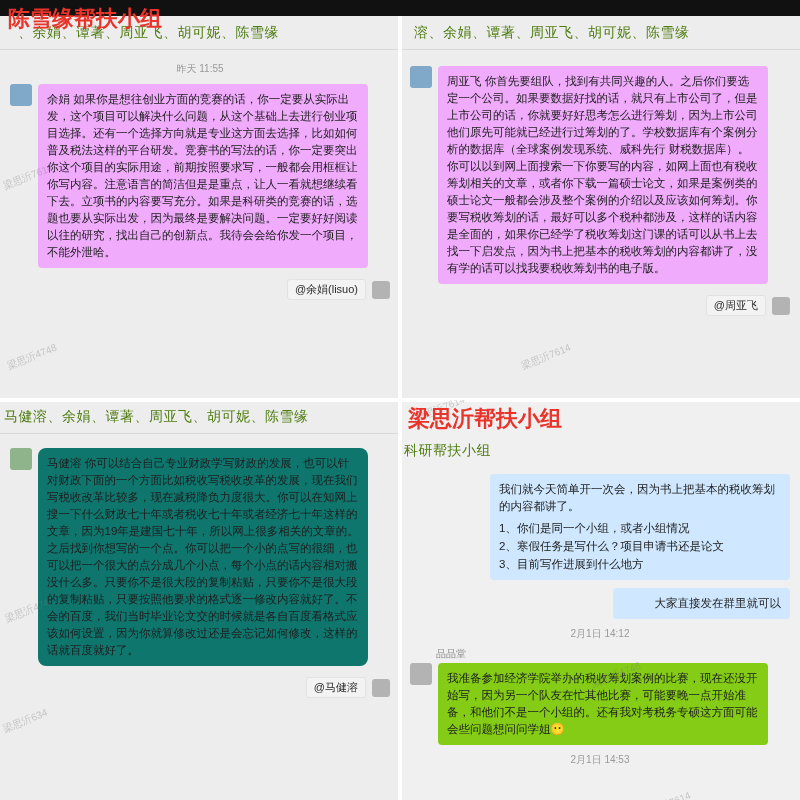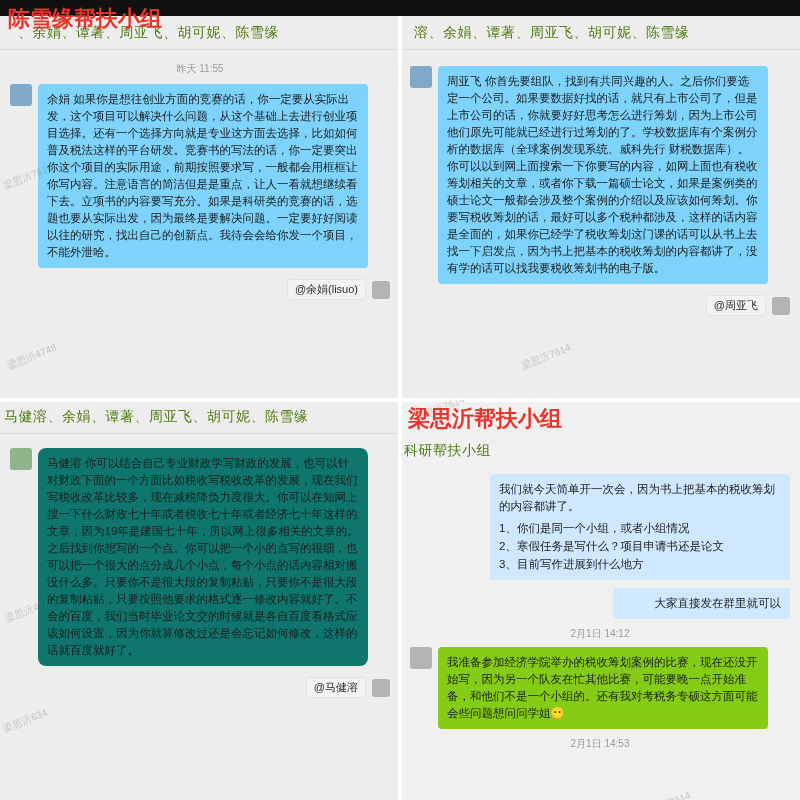--- a/index.html
+++ b/index.html
@@ -86,21 +86,21 @@
     line-height: 17px;
     color: #1d1d1d;
     word-break: break-all;
     box-sizing: border-box;
   }
   .bubble.in {
     background: #0f766e;
     border-radius: 8px;
   }
   .bubble.out {
-    background: #7dd3fc;
+    background: #f0abfc;
   }
   .bubble.grey {
     background: #84cc16;
   }
   .bubble.out2 {
     background: #cfe8ff;
   }
   .mention {
     display: inline-block;
     background: #f3f3f3;
@@ -250,20 +250,21 @@
           </ul>
         </div>
       </div>
 
       <div class="msgrow right">
         <div class="bubble out2" style="max-width:190px;padding-left:42px;">大家直接发在群里就可以</div>
       </div>
 
       <div class="smalltime">2月1日 14:12</div>
 
+      <div style="font-size:10px;color:#8a8a8a;margin:2px 0 2px 26px;">品品堂</div>
       <div class="msgrow">
         <div class="avatar grey"></div>
         <div class="bubble grey" style="max-width:330px;">
           <span>我准备参加经济学院举办的税收筹划案例的比赛，现在还没开始写，因为另一个队友在忙其他比赛，可能要晚一点开始准备，和他们不是一个小组的。还有我对考税务专硕这方面可能会些问题想问问学姐</span><span class="emoji">😶</span>
         </div>
       </div>
 
       <div class="smalltime">2月1日 14:53</div>
     </div>
   </div>

